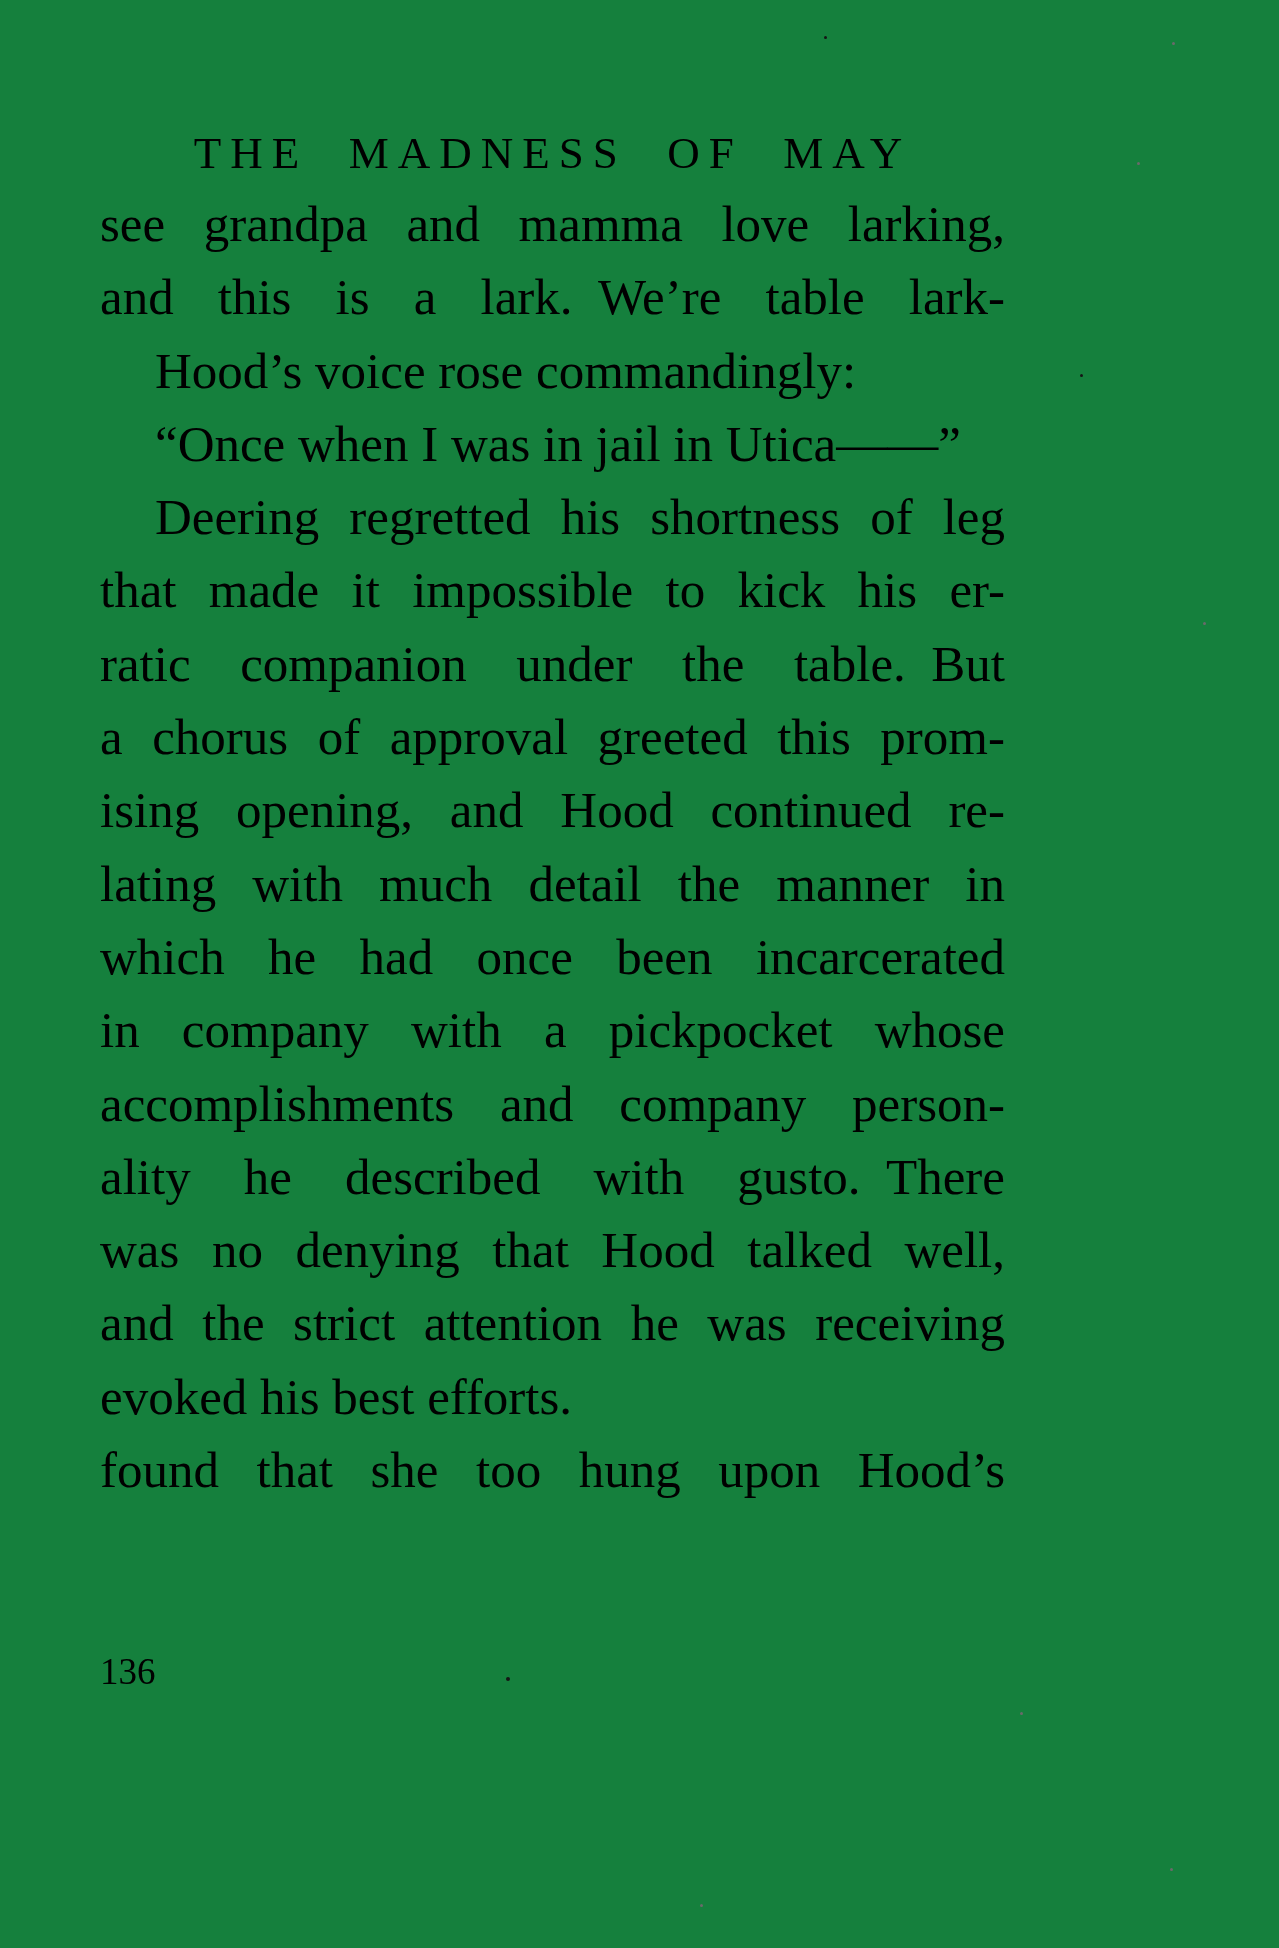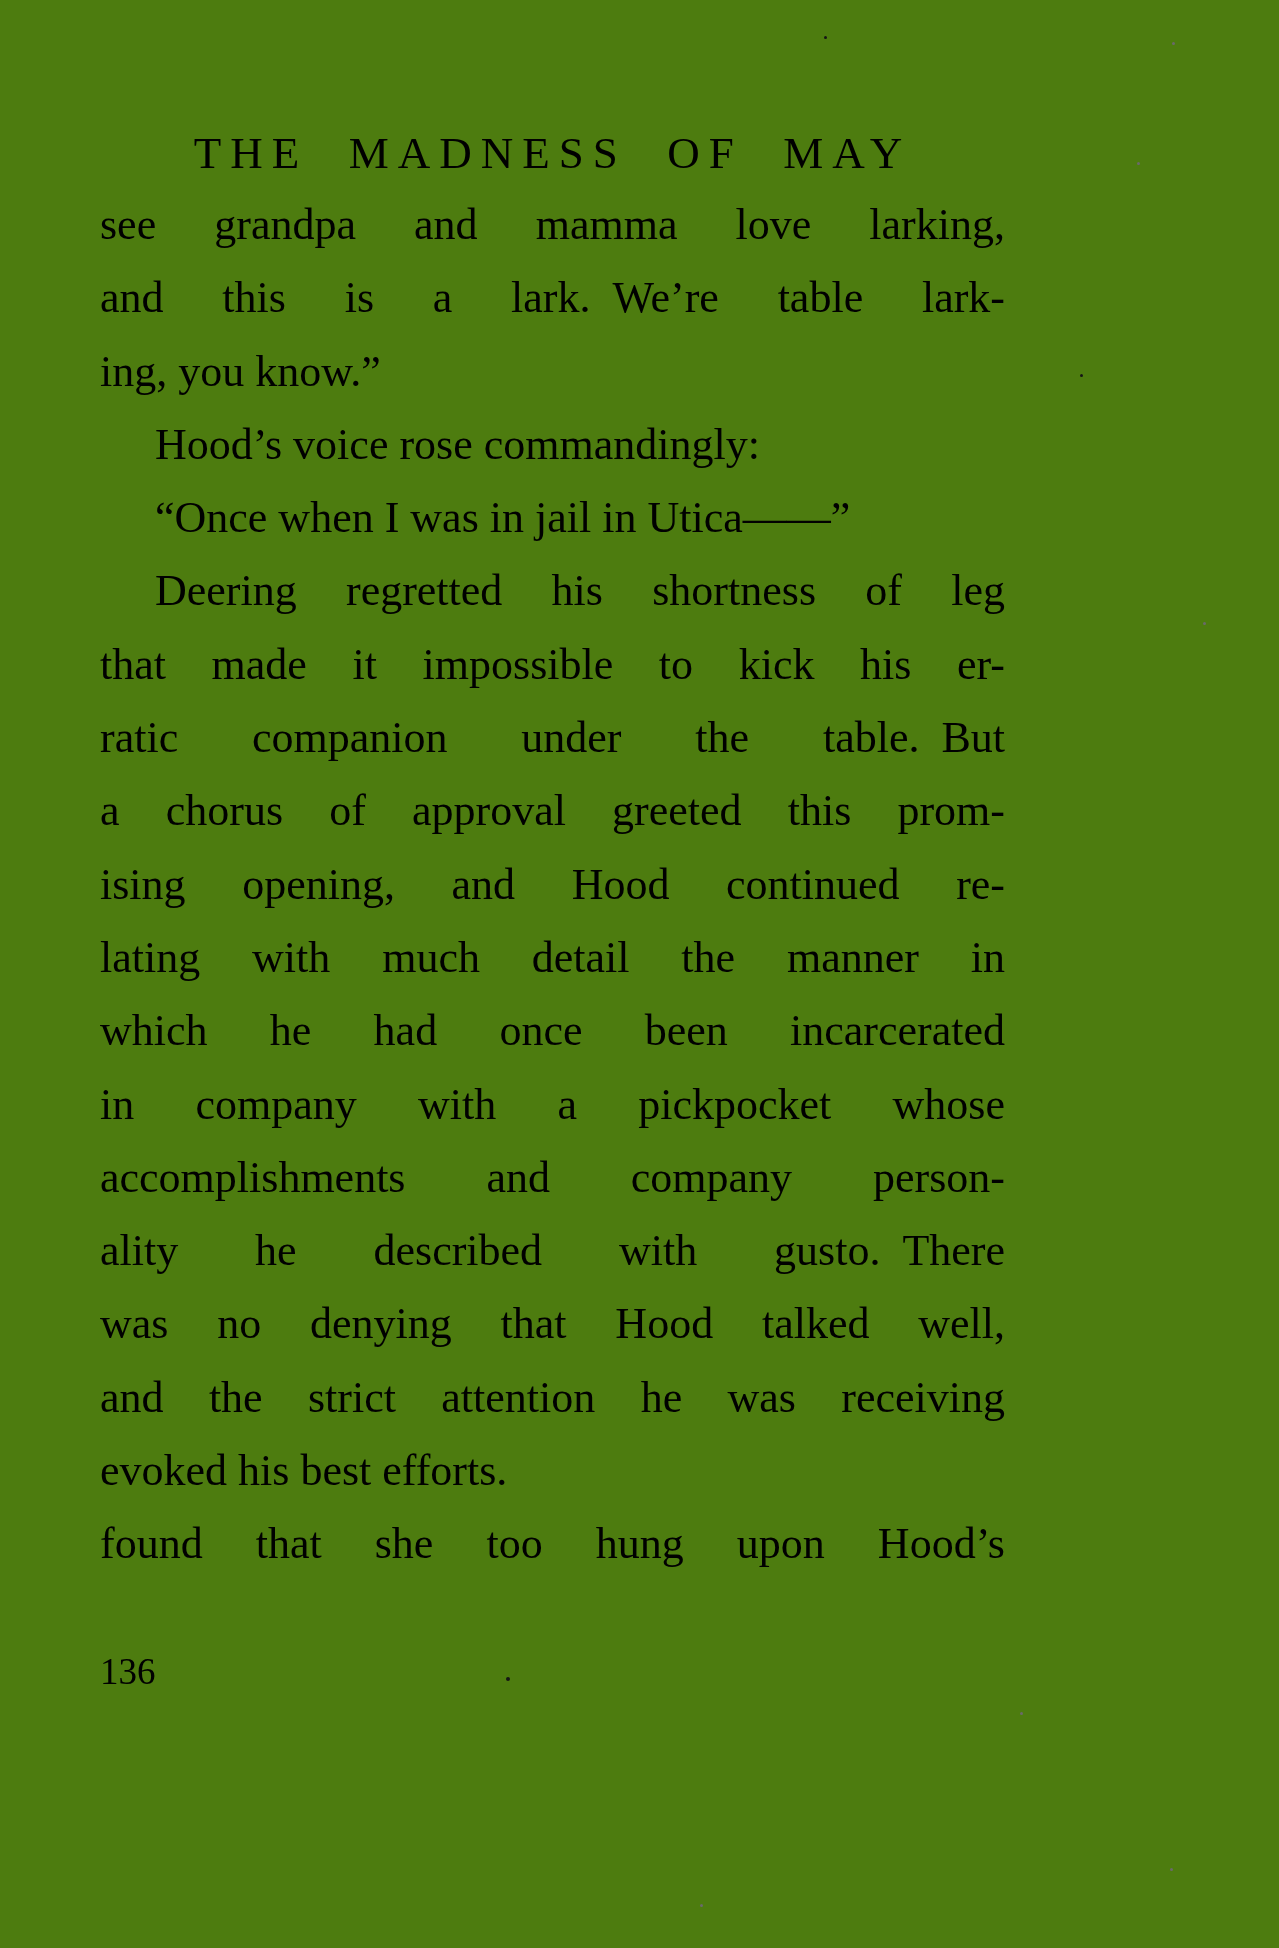--- a/index.html
+++ b/index.html
@@ -4,21 +4,21 @@
 <style>
   html, body {
     margin: 0;
     padding: 0;
     background: #ffffff;
   }
   .page {
     position: relative;
     width: 1279px;
     height: 1948px;
-    background: #4d7c0f;
+    background: #15803d;
     color: #000000;
     font-family: "Liberation Serif", serif;
     overflow: hidden;
   }
   .running-head {
     position: absolute;
     left: 100px;
     top: 128px;
     width: 905px;
     text-align: center;
@@ -26,21 +26,21 @@
     line-height: 50px;
     letter-spacing: 0.20em;
     word-spacing: 0.45em;
     white-space: nowrap;
   }
   .body-text {
     position: absolute;
     left: 100px;
     top: 188px;
     width: 905px;
-    font-size: 44px;
+    font-size: 51px;
     line-height: 73.3px;
   }
   .line {
     text-align: justify;
     text-align-last: justify;
     -moz-text-align-last: justify;
   }
   .line.end {
     text-align-last: left;
     -moz-text-align-last: left;
@@ -67,21 +67,20 @@
 </head>
 <body>
 
 <div class="page">
 
   <div class="running-head">THE MADNESS OF MAY</div>
 
   <div class="body-text">
     <div class="line">see grandpa and mamma love larking,</div>
     <div class="line">and this is a lark. We’re table lark-</div>
-    <div class="line end">ing, you know.”</div>
     <div class="line ind end">Hood’s voice rose commandingly:</div>
     <div class="line ind end">“Once when I was in jail in Utica——”</div>
     <div class="line ind">Deering regretted his shortness of leg</div>
     <div class="line">that made it impossible to kick his er-</div>
     <div class="line">ratic companion under the table. But</div>
     <div class="line">a chorus of approval greeted this prom-</div>
     <div class="line">ising opening, and Hood continued re-</div>
     <div class="line">lating with much detail the manner in</div>
     <div class="line">which he had once been incarcerated</div>
     <div class="line">in company with a pickpocket whose</div>

